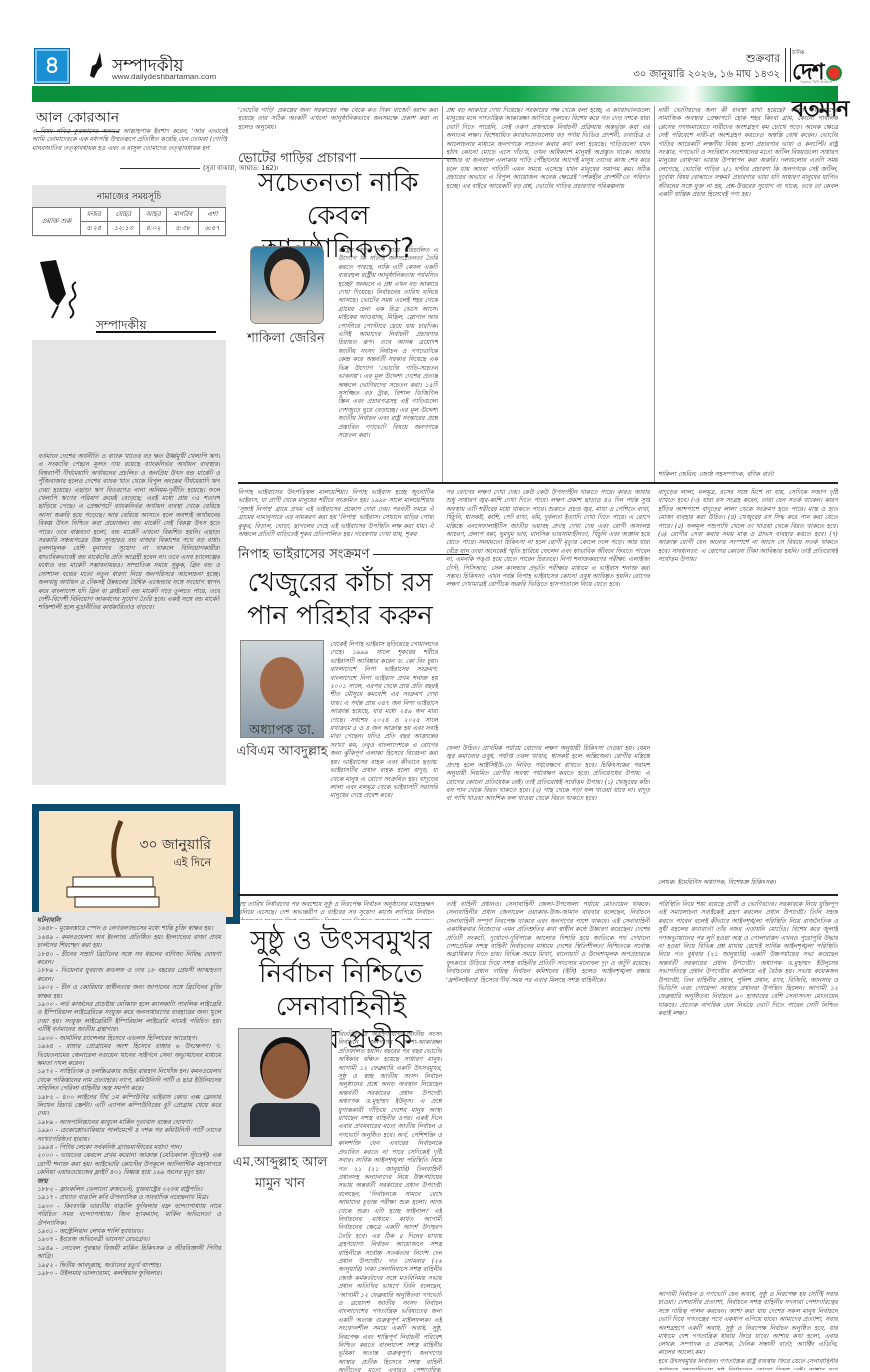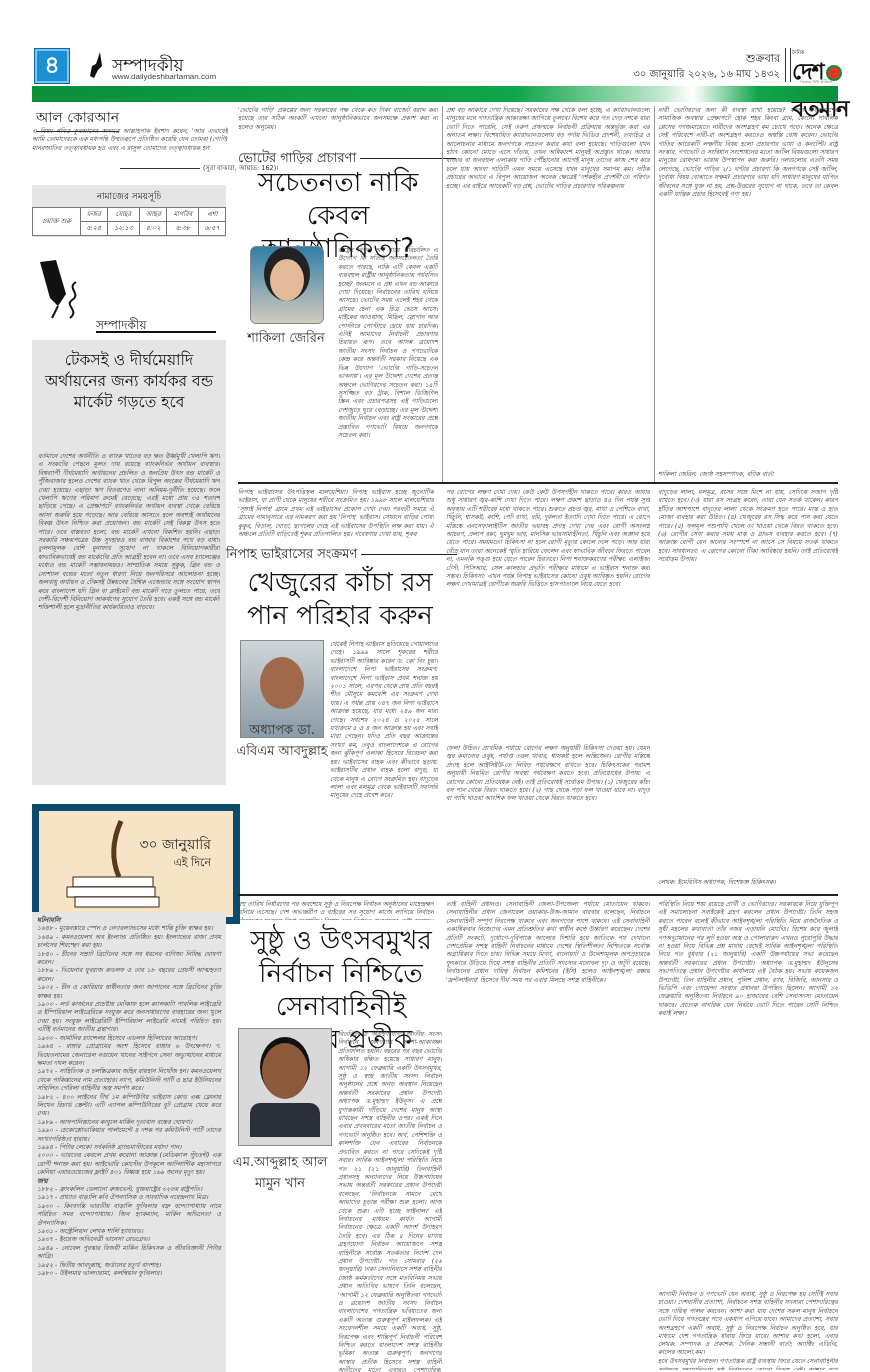--- a/index.html
+++ b/index.html
@@ -101,21 +101,20 @@
 
 <svg class="abs pen" viewBox="0 0 56 66">
   <path d="M4 4 L20 2 L30 36 L22 48 L14 40 Z" fill="#111"></path>
   <path d="M22 48 L16 60" stroke="#111" stroke-width="2"></path>
   <path d="M40 24 C30 30 46 36 36 42 C28 48 44 52 34 60" stroke="#111" stroke-width="2" fill="none"></path>
 </svg>
 <div class="abs ed-title">সম্পাদকীয়</div>
 <div class="abs ed-rule"></div>
 
 <div class="abs ed-box gray">
-  <div class="ed-head">টেকসই ও দীর্ঘমেয়াদি অর্থায়নের জন্য কার্যকর বন্ড মার্কেট গড়তে হবে</div>
   <div class="ed-body txt">বর্তমানে দেশের অর্থনীতি ও ব্যাংক খাতের বড় ক্ষত ঊর্ধ্বমুখী খেলাপি ঋণ। এ সংকটের পেছনে মূলত দায় রয়েছে ব্যাংকনির্ভর অর্থায়ন ব্যবস্থার। বিশ্বব্যাপী দীর্ঘমেয়াদি অর্থায়নের প্রচলিত ও জনপ্রিয় উৎস বন্ড মার্কেট ও পুঁজিবাজার হলেও দেশের ব্যাংক খাত থেকে বিপুল অংকের দীর্ঘমেয়াদি ঋণ দেয়া হয়েছে। এছাড়া ঋণ বিতরণেও নানা অনিয়ম-দুর্নীতি হয়েছে। ফলে খেলাপি ঋণের পরিমাণ ক্রমেই বেড়েছে; এরই মধ্যে প্রায় ৩৫ শতাংশ ছাড়িয়ে গেছে। এ প্রেক্ষাপটে ব্যাংকনির্ভর অর্থায়ন ব্যবস্থা থেকে বেরিয়ে আসা জরুরি হয়ে পড়েছে। আর বেরিয়ে আসতে হলে অবশ্যই অর্থায়নের বিকল্প উৎস নিশ্চিত করা প্রয়োজন। বন্ড মার্কেট সেই বিকল্প উৎস হতে পারে। তবে বাস্তবতা হলো, বন্ড মার্কেট এখনো বিকশিত হয়নি। এছাড়া সরকারি সঞ্চয়পত্রের উচ্চ সুদহারও বন্ড বাজার বিকাশের পথে বড় বাধা। তুলনামূলক বেশি মুনাফার সুযোগ না থাকলে বিনিয়োগকারীরা স্বাভাবিকভাবেই বন্ড মার্কেটের প্রতি আগ্রহী হবেন না। তবে এসব চ্যালেঞ্জের মধ্যেও বন্ড মার্কেট সম্ভাবনাময়ও। সাম্প্রতিক সময়ে সুকুক, গ্রিন বন্ড ও সোশ্যাল বন্ডের মতো নতুন ধারণা নিয়ে জনপরিসরে আলোচনা হচ্ছে। জলবায়ু অর্থায়ন ও টেকসই উন্নয়নের বৈশ্বিক এজেন্ডার সঙ্গে সংযোগ স্থাপন করে বাংলাদেশ যদি গ্রিন বা ক্লাইমেট বন্ড মার্কেট গড়ে তুলতে পারে, তবে দেশী-বিদেশী বিনিয়োগ আকর্ষণের সুযোগ তৈরি হবে। একই সঙ্গে বন্ড মার্কেট শক্তিশালী হলে মুদ্রানীতির কার্যকারিতাও বাড়বে।</div>
 </div>
 
 <div class="abs today-box">
   <svg style="position:absolute;left:14px;top:8px;" width="110" height="92" viewBox="0 0 110 92">
     <path d="M68 2 C60 20 58 40 66 58" stroke="#5b3a1a" stroke-width="5" fill="none"></path>
     <rect x="20" y="58" width="80" height="10" fill="#fff" stroke="#3a2410"></rect>
     <rect x="14" y="68" width="88" height="10" fill="#fff" stroke="#3a2410"></rect>
     <rect x="22" y="78" width="84" height="10" fill="#fff" stroke="#3a2410"></rect>
   </svg>
@@ -160,21 +159,21 @@
 <div class="abs txt" style="left:338px;top:246px;width:100px;height:250px;">রাষ্ট্রের বিপুল অর্থ ব্যয়ে পরিচালিত এ উদ্যোগ কি সত্যিই জনসচেতনতা তৈরি করতে পারছে, নাকি এটি কেবল একটি ব্যয়বহুল রাষ্ট্রীয় আনুষ্ঠানিকতায় পর্যবসিত হচ্ছে? জনমনে এ প্রশ্ন এখন বড় আকারে দেখা দিয়েছে। নির্বাচনের তারিখ ঘনিয়ে আসছে। ভোটের সময় এলেই শহর থেকে গ্রামের চেনা এক চিত্র ভেসে আসে। মাইকের আওয়াজ, মিছিল, স্লোগান আর পোস্টারে পোস্টারে ছেয়ে যায় চারদিক। এটাই আমাদের নির্বাচনী প্রচারণার চিরায়ত রূপ। তবে আসন্ন ত্রয়োদশ জাতীয় সংসদ নির্বাচন ও গণভোটকে কেন্দ্র করে অন্তর্বর্তী সরকার নিয়েছে এক ভিন্ন উদ্যোগ 'ভোটের গাড়ি-সচেতন ভাবনায়'। এর মূল উদ্দেশ্য দেশের প্রত্যন্ত অঞ্চলে ভোটারদের সচেতন করা। ১৫টি সুসজ্জিত বড় ট্রাক, বিশাল ডিজিটাল স্ক্রিন এবং প্রচারপত্রসহ এই গাড়িগুলো দেশজুড়ে ঘুরে বেড়াচ্ছে। এর মূল উদ্দেশ্য জাতীয় নির্বাচন এবং রাষ্ট্র সংস্কারের প্রশ্নে প্রস্তাবিত গণভোট বিষয়ে জনগণকে সচেতন করা।</div>
 <div class="abs txt" style="left:446px;top:106px;width:204px;height:390px;">প্রশ্ন বড় আকারে দেখা দিয়েছে। সরকারের পক্ষ থেকে বলা হচ্ছে, এ ক্যারাভানগুলো মানুষের মনে গণতান্ত্রিক আকাঙ্ক্ষা জাগিয়ে তুলবে। বিশেষ করে গত দেড় দশকে যারা ভোট দিতে পারেনি, সেই তরুণ প্রজন্মকে নির্বাচনী প্রক্রিয়ায় অন্তর্ভুক্ত করা এর অন্যতম লক্ষ্য। বিশেষায়িত ক্যারাভানগুলোয় বড় পর্দায় ভিডিও প্রদর্শনী, তথ্যচিত্র ও আলোচনার মাধ্যমে জনগণকে সচেতন করার কথা বলা হয়েছে। গাড়িগুলো যখন হঠাৎ কোনো মোড়ে এসে দাঁড়ায়, তখন অধিকাংশ মানুষই অপ্রস্তুত থাকে। আবার বাজার বা জনবহুল এলাকায় গাড়ি পৌঁছানোর আগেই মানুষ তাদের কাজ শেষ করে চলে যায় অথবা গাড়িটি এমন সময়ে এসেছে যখন মানুষের সমাগম কম। সঠিক প্রচারের অভাবে এ বিপুল আয়োজন অনেক ক্ষেত্রেই 'দর্শকহীন প্রদর্শনী'তে পরিণত হচ্ছে। এর বাইরে আরেকটি বড় প্রশ্ন, ভোটের গাড়ির প্রচারণার পরিকল্পনায়</div>
 <div class="abs txt" style="left:658px;top:106px;width:180px;height:360px;">নারী ভোটারদের জন্য কী ব্যবস্থা রাখা হয়েছে? কারণ বাংলাদেশের সামাজিক অবস্থার প্রেক্ষাপটে হোক শহর কিংবা গ্রাম, কোনো পাবলিক প্লেসের গণজমায়েতে নারীদের অংশগ্রহণ কম চোখে পড়ে। অনেক ক্ষেত্রে সেই পরিবেশে নারী-রা অংশগ্রহণ করতেও অস্বস্তি বোধ করেন। ভোটের গাড়ির আরেকটি লক্ষণীয় বিষয় হলো প্রচারণার ভাষা ও কনটেন্ট। রাষ্ট্র সংস্কার, গণভোট ও সংবিধান সংশোধনের মতো জটিল বিষয়গুলো সাধারণ মানুষের বোধগম্য ভাষায় উপস্থাপন করা জরুরি। দলগুলোর এতটা সময় লেগেছে, ভোটের গাড়ির ২/১ ঘণ্টার প্রচারণা কি জনগণকে সেই জটিল, দুর্বোধ্য বিষয় বোঝাতে সক্ষম? প্রচারণার ভাষা যদি সাধারণ মানুষের যাপিত জীবনের সঙ্গে যুক্ত না হয়, প্রশ্ন-উত্তরের সুযোগ না থাকে, তবে তা কেবল একটি যান্ত্রিক প্রচার হিসেবেই গণ্য হয়।</div>
 <div class="abs txt" style="left:658px;top:470px;width:180px;height:10px;">শাকিলা জেরিন: জ্যেষ্ঠ সহসম্পাদক, বণিক বার্তা</div>
 
 <div class="abs sep-h" style="left:238px;top:482px;width:600px;"></div>
 
 <div class="abs txt" style="left:238px;top:488px;width:196px;height:50px;">নিপাহ ভাইরাসের উৎপত্তিস্থল মালয়েশিয়া। নিপাহ ভাইরাস হচ্ছে জুনোটিক ভাইরাস, যা প্রাণী থেকে মানুষের শরীরে সংক্রমিত হয়। ১৯৯৮ সালে মালয়েশিয়ার 'সুঙ্গাই নিপাহ' গ্রামে প্রথম এই ভাইরাসের প্রকোপ দেখা দেয়। পরবর্তী সময়ে ঐ গ্রামের নামানুসারে এর নামকরণ করা হয় 'নিপাহ' ভাইরাস। সেখানে বাড়ির পোষা কুকুর, বিড়াল, ঘোড়া, ছাগলের দেহে এই ভাইরাসের উপস্থিতি লক্ষ করা যায়। ঐ অঞ্চলে প্রতিটি বাড়িতেই শূকর প্রতিপালিত হয়। গবেষণায় দেখা যায়, শূকর</div>
 <div class="abs txt" style="left:446px;top:488px;width:204px;height:252px;">পর রোগের লক্ষণ দেখা দেয়। কেউ কেউ উপসর্গহীন থাকতে পারে। কারও আবার শুধু সাধারণ জ্বর-কাশি দেখা দিতে পারে। লক্ষণ প্রকাশ ছাড়াও ৪৫ দিন পর্যন্ত সুপ্ত অবস্থায় এটি শরীরের মধ্যে থাকতে পারে। শুরুতে প্রচণ্ড জ্বর, মাথা ও পেশিতে ব্যথা, খিঁচুনি, শ্বাসকষ্ট, কাশি, পেট ব্যথা, বমি, দুর্বলতা ইত্যাদি দেখা দিতে পারে। এ রোগে মস্তিষ্কে এনসেফালাইটিস জাতীয় ভয়াবহ প্রদাহ দেখা দেয় এবং রোগী অসংলগ্ন আচরণ, প্রলাপ বকা, ঘুমঘুম ভাব, মানসিক ভারসাম্যহীনতা, খিঁচুনি এবং অজ্ঞান হয়ে যেতে পারে। সময়মতো চিকিৎসা না হলে রোগী মৃত্যুর কোলে ঢলে পড়ে। আর যারা বেঁচে যান তারা অনেকেই স্মৃতি হারিয়ে ফেলেন এবং স্বাভাবিক জীবনে ফিরতে পারেন না, এমনকি পঙ্গু হয়ে যেতে পারেন চিরতরে। নিপা শনাক্তকরণের পরীক্ষা: এলাইজা টেস্ট, পিসিআর, সেল কালচার প্রভৃতি পরীক্ষার মাধ্যমে এ ভাইরাস শনাক্ত করা সম্ভব। চিকিৎসা: এখন পর্যন্ত নিপাহ ভাইরাসের কোনো ওষুধ আবিষ্কৃত হয়নি। রোগের লক্ষণ দেখামাত্রই রোগীকে জরুরি ভিত্তিতে হাসপাতালে নিয়ে যেতে হবে।</div>
 <div class="abs txt" style="left:658px;top:488px;width:180px;height:390px;">বাদুড়ের লালা, মলমূত্র, রসের সঙ্গে মিশে না যায়, সেদিকে সজাগ দৃষ্টি রাখতে হবে। (৩) যারা রস সংগ্রহ করেন, তারা যেন সতর্ক থাকেন। কারণ হাঁড়ির আশপাশে বাদুড়ের লালা থেকে সংক্রমণ হতে পারে। মাস্ক ও হাত মোজা ব্যবহার করা উচিত। (৪) খেজুরের রস সিদ্ধ করে পান করা যেতে পারে। (৫) ফলমূল পশুপাখি খেলে তা খাওয়া থেকে বিরত থাকতে হবে। (৬) রোগীর সেবা করার সময় মাস্ক ও গ্লাভস ব্যবহার করতে হবে। (৭) আক্রান্ত রোগী যেন অন্যের সংস্পর্শে না আসে সে বিষয়ে সতর্ক থাকতে হবে। সাবধানতা: এ রোগের কোনো টিকা আবিষ্কার হয়নি। তাই প্রতিরোধই সর্বোত্তম উপায়।</div>
-<div class="abs kicker" style="left:226px;top:544px;">নিপাহ ভাইরাসের সংক্রমণ</div>
+<div class="abs kicker" style="left:238px;top:544px;">নিপাহ ভাইরাসের সংক্রমণ</div>
 <div class="abs headline" style="left:238px;top:566px;width:204px;">খেজুরের কাঁচা রস পান পরিহার করুন</div>
 <div class="abs photo" style="left:240px;top:640px;width:82px;height:96px;background:linear-gradient(#cfd6d8,#8a9aa6);">
   <div style="width:44px;height:52px;background:#a06a4a;border-radius:50%;margin:16px auto 0;"></div>
 </div>
 <div class="abs caption" style="left:232px;top:720px;width:100px;">অধ্যাপক ডা. এবিএম আবদুল্লাহ</div>
 <div class="abs txt" style="left:330px;top:640px;width:108px;height:240px;">থেকেই নিপাহ ভাইরাস ছড়িয়েছে গোয়ালদের দেহে। ১৯৯৯ সালে শূকরের শরীরে ভাইরাসটি আবিষ্কার করেন ড. কো বিং চুয়া। বাংলাদেশে নিপা ভাইরাসের সংক্রমণ: বাংলাদেশে নিপা ভাইরাস প্রথম শনাক্ত হয় ২০০১ সালে, এরপর থেকে প্রায় প্রতি বছরই শীত মৌসুমে কমবেশি এর সংক্রমণ দেখা যায়। এ পর্যন্ত প্রায় ৩৪৭ জন নিপা ভাইরাসে আক্রান্ত হয়েছে, যার মধ্যে ২৪৯ জন মারা গেছে। সর্বশেষ ২০২৪ ও ২০২৫ সালে যথাক্রমে ৫ ও ৪ জন আক্রান্ত হয় এবং সবাই মারা গেছেন। যদিও প্রতি বছর আক্রান্তের সংখ্যা কম, তবুও বাংলাদেশকে এ রোগের জন্য ঝুঁকিপূর্ণ এলাকা হিসেবে বিবেচনা করা হয়। ভাইরাসের বাহক এবং কীভাবে ছড়ায়: ভাইরাসটির প্রধান বাহক হলো বাদুড়, যা থেকে মানুষ এ রোগে সংক্রমিত হয়। বাদুড়ের লালা এবং মলমূত্র থেকে ভাইরাসটি সরাসরি মানুষের দেহে প্রবেশ করে।</div>
 <div class="abs txt" style="left:446px;top:744px;width:204px;height:136px;">ফেলা উচিত। প্রাথমিক পর্যায়ে রোগের লক্ষণ অনুযায়ী চিকিৎসা দেওয়া হয়। যেমন জ্বর কমানোর ওষুধ, পর্যাপ্ত তরল খাবার, শ্বাসকষ্ট হলে অক্সিজেন। রোগীর মস্তিষ্কে প্রদাহ হলে আইসিইউ-তে নিবিড় পর্যবেক্ষণে রাখতে হবে। চিকিৎসকের পরামর্শ অনুযায়ী নিয়মিত রোগীর অবস্থা পর্যবেক্ষণ করতে হবে। প্রতিরোধের উপায়: এ রোগের কোনো প্রতিষেধক নেই। তাই প্রতিরোধই সর্বোত্তম উপায়। (১) খেজুরের কাঁচা রস পান থেকে বিরত থাকতে হবে। (২) গাছ থেকে পড়া ফল খাওয়া যাবে না। বাদুড় বা পাখি খাওয়া আংশিক ফল খাওয়া থেকে বিরত থাকতে হবে।</div>
 <div class="abs txt" style="left:658px;top:878px;width:180px;height:10px;">লেখক: ইমেরিটাস অধ্যাপক, বিশেষজ্ঞ চিকিৎসক।</div>
 
 <div class="abs sep-h" style="left:238px;top:894px;width:600px;"></div>

